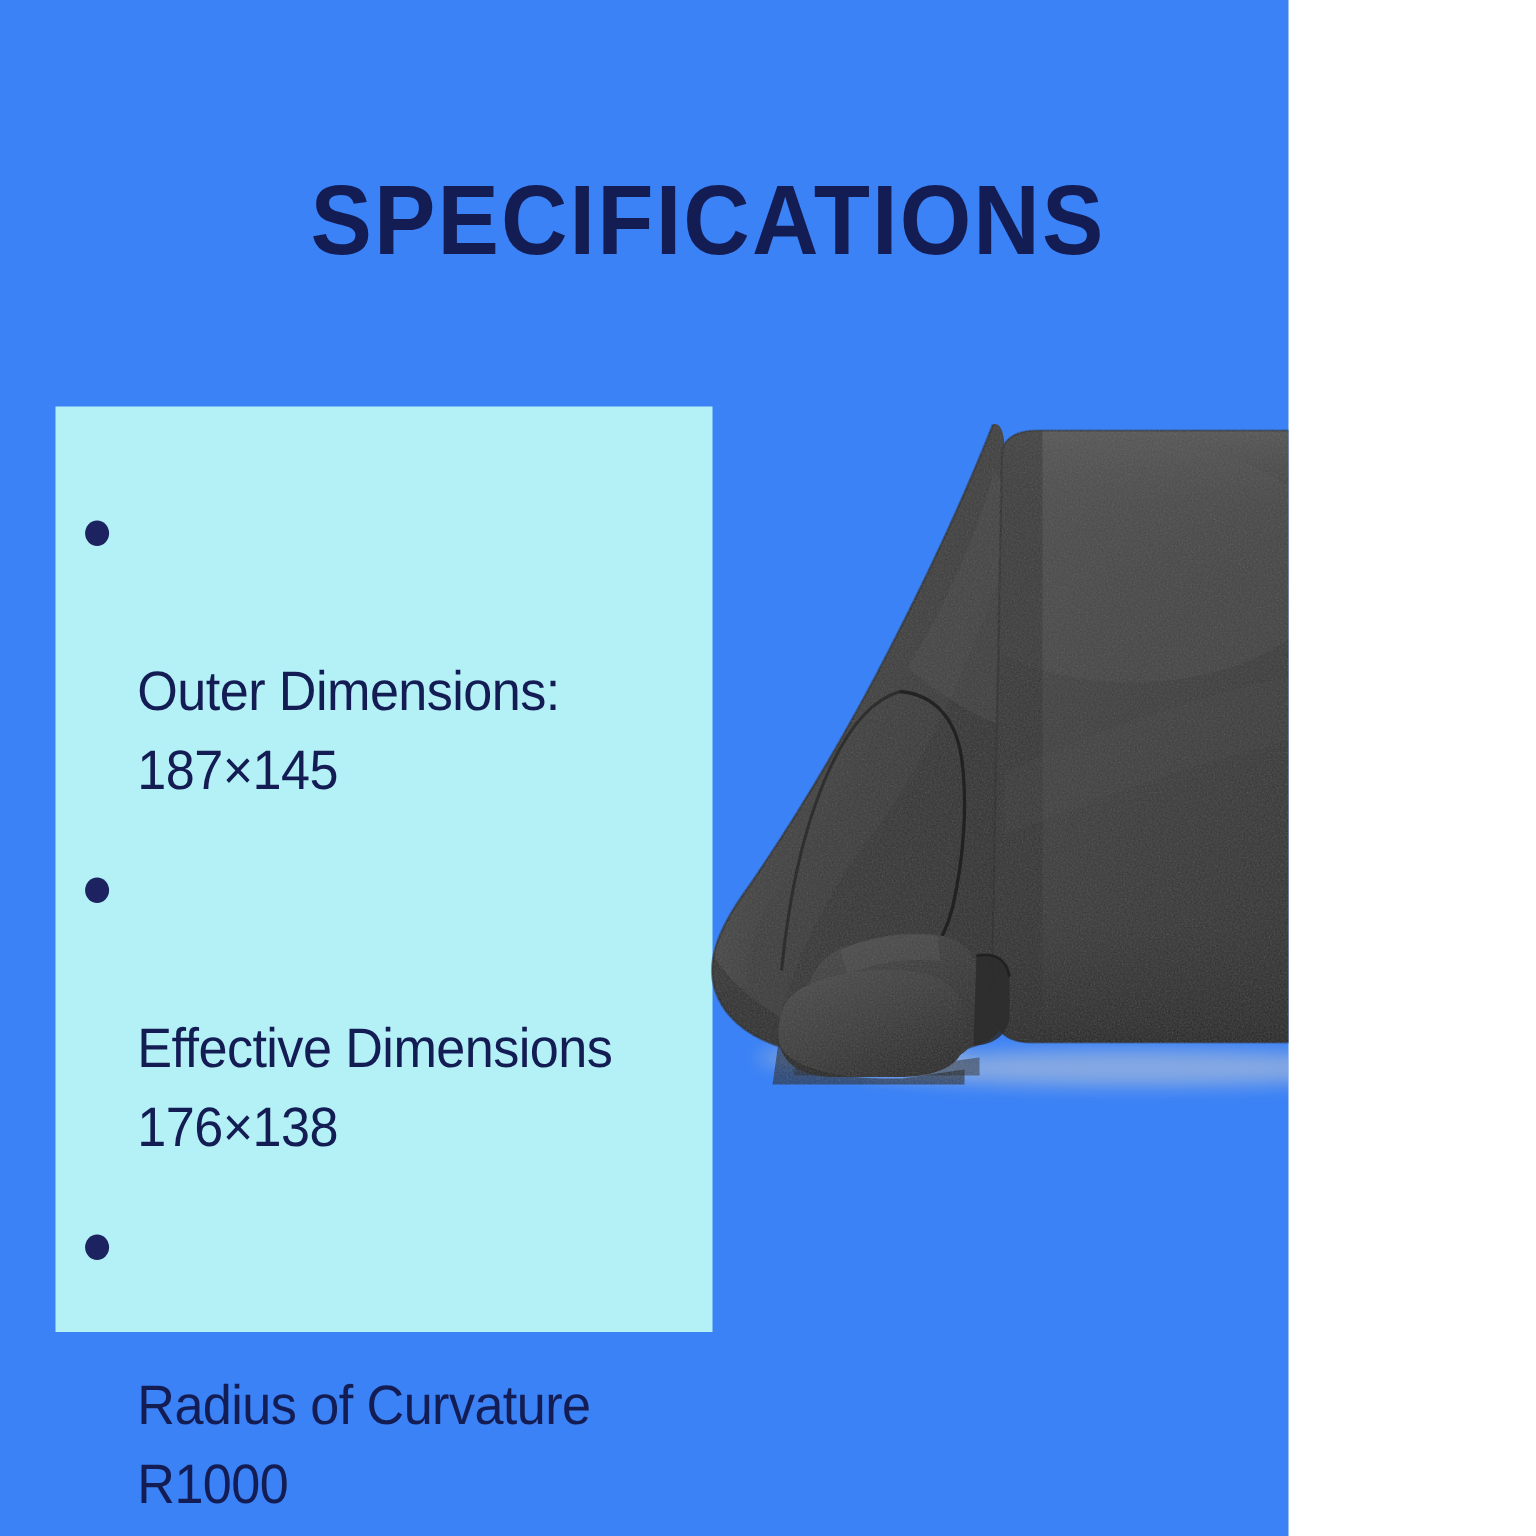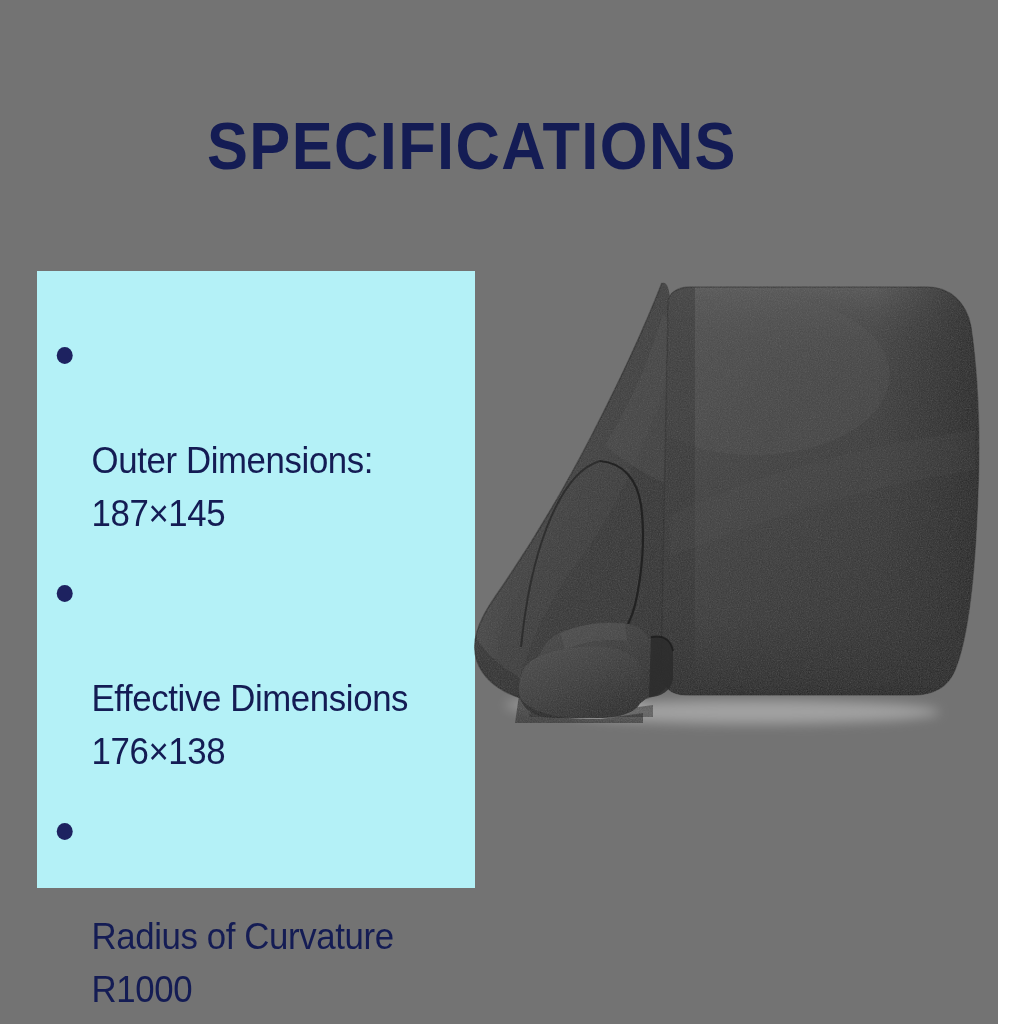--- a/index.html
+++ b/index.html
@@ -2,23 +2,23 @@
 <html><head>
 <meta charset="utf-8">
 <style>
   html, body {
     margin: 0;
     padding: 0;
     background: #ffffff;
   }
   #page {
     position: relative;
-    width: 998px;
+    width: 859px;
     height: 1024px;
-    background: #737373;
+    background: #3b82f6;
     overflow: hidden;
     font-family: "Liberation Sans", sans-serif;
   }
 
   
   #title {
     position: absolute;
     left: 0;
     top: 108px;
     width: 944px;

